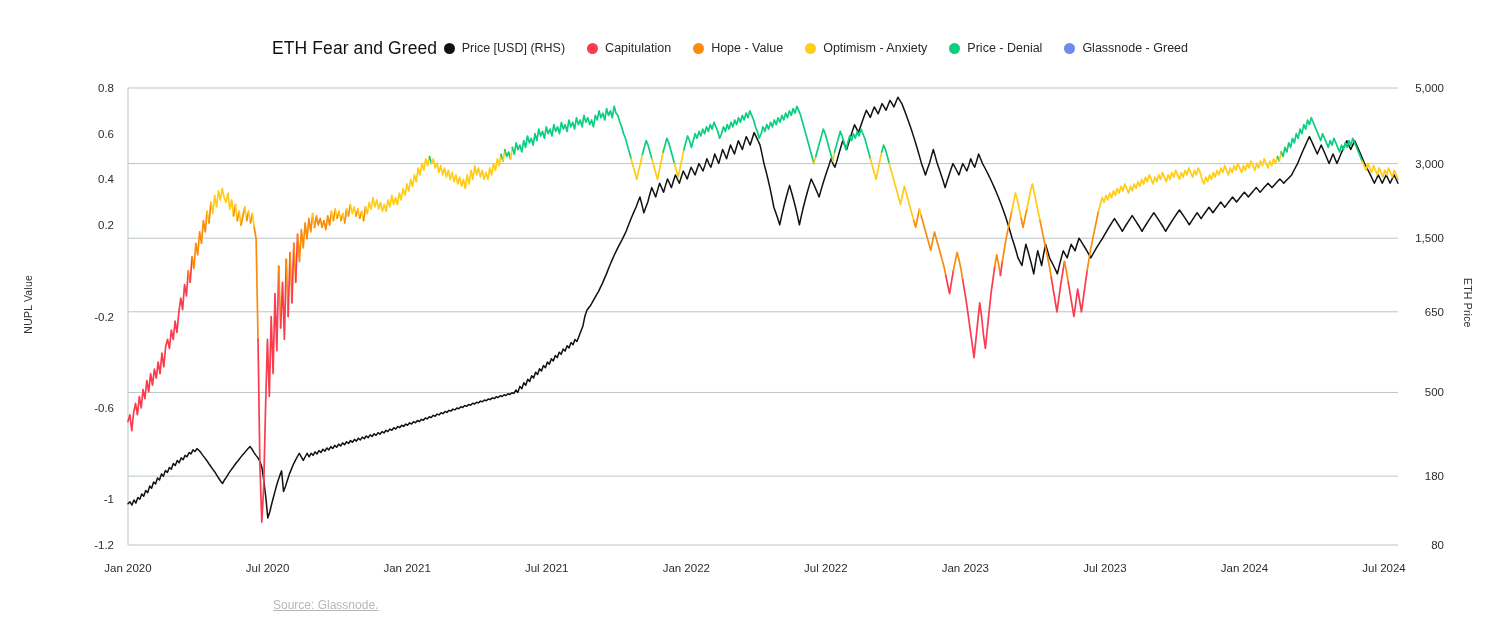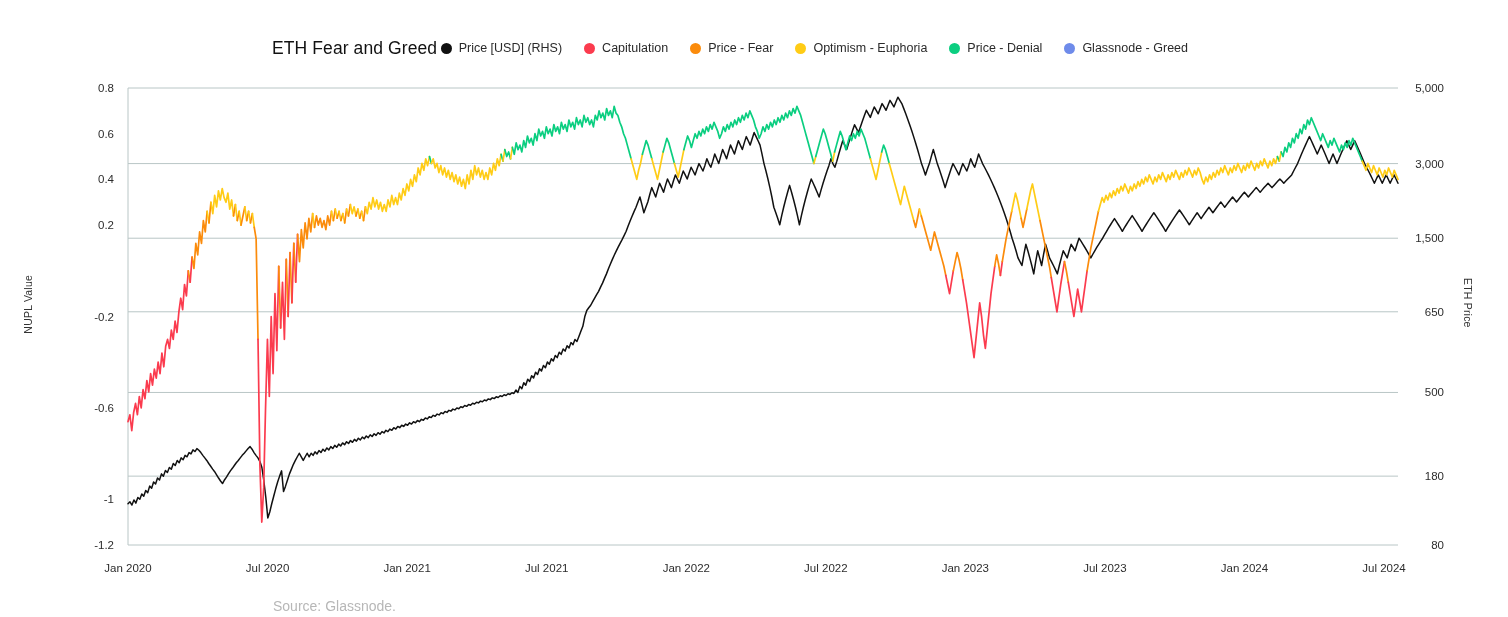--- a/index.html
+++ b/index.html
@@ -11,45 +11,45 @@
   .lg .dot{width:11px;height:11px;border-radius:50%;display:block;}
   .lg .lbl{font-size:12.5px;color:#2a2a2a;white-space:nowrap;}
   #ylabel-left{position:absolute;left:22px;top:275px;font-size:10.5px;color:#333;writing-mode:vertical-rl;transform:rotate(180deg);letter-spacing:.2px;}
   #ylabel-right{position:absolute;left:1462px;top:278px;font-size:10.5px;color:#333;writing-mode:vertical-rl;letter-spacing:.2px;}
   #plot-svg{position:absolute;left:0;top:0;}
   .tick-left{font-size:11.5px;fill:#2c2c2c;text-anchor:end;font-family:"Liberation Sans",sans-serif;}
   .tick-right{font-size:11.5px;fill:#2c2c2c;text-anchor:end;font-family:"Liberation Sans",sans-serif;}
   .tick-x{font-size:11.5px;fill:#2c2c2c;text-anchor:middle;font-family:"Liberation Sans",sans-serif;}
   .gridline{stroke:#b9c6c6;stroke-width:1;}
   .axisline{stroke:#b9c6c6;stroke-width:1;}
-  #source{position:absolute;left:273px;top:598px;font-size:14px;color:#b7b7b7;}
+  #source{position:absolute;left:273px;top:598px;font-size:12px;color:#b7b7b7;text-decoration:underline;}
 </style>
 </head>
 <body>
 
 <div class="wrap">
 
   <div id="chart-title">ETH Fear and Greed</div>
 
   <div id="legend">
       <div class="lg">
         <span class="dot" style="background: rgb(17, 17, 17);"></span>
         <span class="lbl">Price [USD] (RHS)</span>
       </div>
       <div class="lg">
         <span class="dot" style="background: rgb(251, 59, 78);"></span>
         <span class="lbl">Capitulation</span>
       </div>
       <div class="lg">
         <span class="dot" style="background: rgb(251, 139, 11);"></span>
-        <span class="lbl">Price - Fear</span>
+        <span class="lbl">Hope - Value</span>
       </div>
       <div class="lg">
         <span class="dot" style="background: rgb(255, 204, 22);"></span>
-        <span class="lbl">Optimism - Euphoria</span>
+        <span class="lbl">Optimism - Anxiety</span>
       </div>
       <div class="lg">
         <span class="dot" style="background: rgb(11, 206, 128);"></span>
         <span class="lbl">Price - Denial</span>
       </div>
       <div class="lg">
         <span class="dot" style="background: rgb(110, 139, 234);"></span>
         <span class="lbl">Glassnode - Greed</span>
       </div>
     </div>

